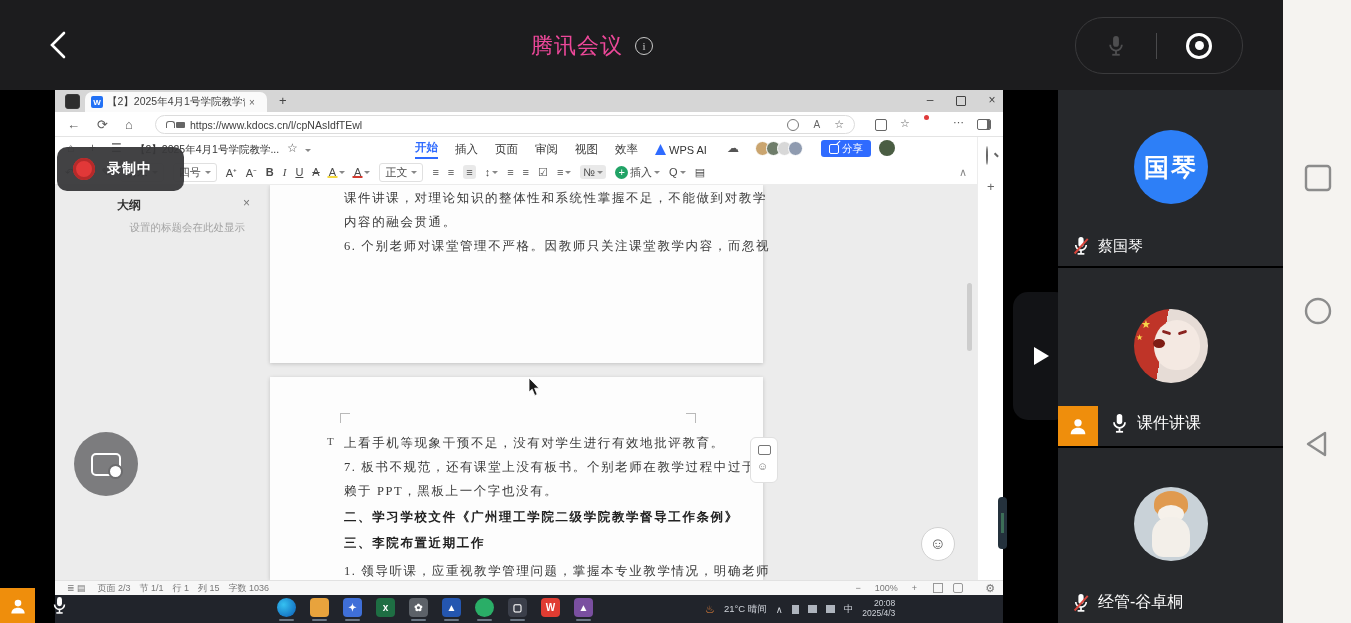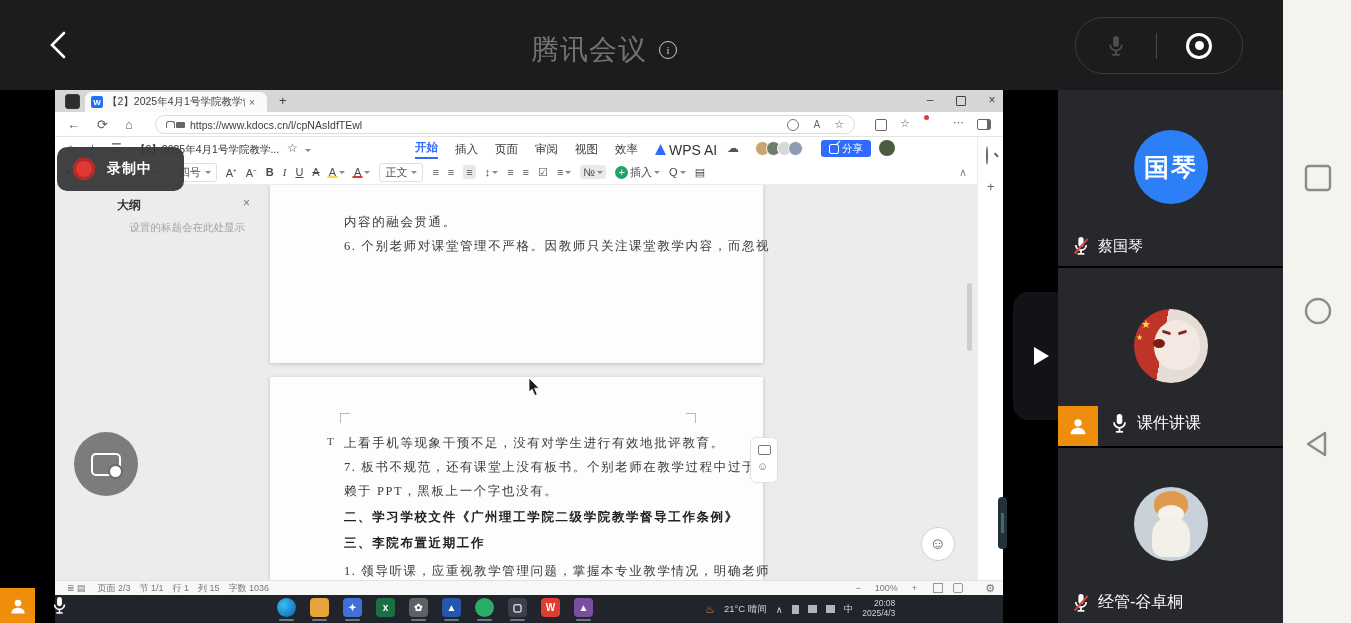--- a/index.html
+++ b/index.html
@@ -2,21 +2,21 @@
 <html><head>
 <meta charset="utf-8">
 <style>
   html,body{margin:0;padding:0;background:#000;}
   #stage{position:relative;width:1351px;height:623px;background:#000;overflow:hidden;
          font-family:"Liberation Sans", sans-serif; -webkit-font-smoothing:antialiased;}
   .abs{position:absolute;}
   .f{display:flex;align-items:center;}
   
   #topbar{left:0;top:0;width:1283px;height:90px;background:#1c1c1e;}
-  #mtitle{color:#737373;font-size:28px;letter-spacing:1px;}
+  #mtitle{color:#ec4899;font-size:22px;letter-spacing:1px;}
   .info-i{width:16px;height:16px;border:1.5px solid #c9c9c9;border-radius:50%;color:#c9c9c9;
           font-size:11px;font-family:"Liberation Serif",serif;display:flex;align-items:center;justify-content:center;}
   #ctrl-pill{left:1075px;top:17px;width:166px;height:55px;border:1px solid #3a3a3c;border-radius:28px;}
   .pill-div{width:1px;height:26px;background:#4a4a4c;}
   .rec-ring{width:20px;height:20px;border:3.5px solid #fff;border-radius:50%;display:flex;align-items:center;justify-content:center;}
   .rec-dot{width:9px;height:9px;background:#fff;border-radius:50%;}
   
   #rail{left:1283px;top:0;width:68px;height:623px;background:#f5f3f0;}
   
   #screen{left:55px;top:90px;width:948px;height:533px;background:#fff;overflow:hidden;}
@@ -193,21 +193,21 @@
       <span class="abs caret" style="left:250px;top:8px"></span>
       <div class="abs f" style="left:360px;top:3px">
         <span class="wtab active">开始</span>
         <span class="wtab">插入</span>
         <span class="wtab">页面</span>
         <span class="wtab">审阅</span>
         <span class="wtab">视图</span>
         <span class="wtab">效率</span>
         <span class="f">
           <span class="ai-logo"></span>
-          <span style="font-size:14px;color:#333">WPS AI</span>
+          <span style="font-size:11px;color:#333">WPS AI</span>
         </span>
       </div>
       <span class="abs wps-ic" style="left:672px;top:4px">☁</span>
       <div class="abs f" style="left:700px;top:4px">
         <span class="stackav" style="background:#caa56f;margin-left:0"></span>
         <span class="stackav" style="background:#6f7d6a"></span>
         <span class="stackav" style="background:#d8d8d8"></span>
         <span class="stackav" style="background:#8f9bb0"></span>
       </div>
       <div class="abs" id="sharebtn" style="left:766px;top:3px">
@@ -287,20 +287,21 @@
 
     <div class="abs" id="docarea">
 
       <div class="abs" style="left:0;top:0;width:215px;height:395px">
         <span class="abs" id="outline-title" style="left:62px;top:12px">大纲</span>
         <span class="abs" style="left:188px;top:11px;font-size:12px;color:#777">×</span>
         <span class="abs" id="outline-hint" style="left:40px;top:36px;width:150px;text-align:right">设置的标题会在此处显示</span>
       </div>
 
       <div class="page" style="top:0;height:178px">
+        <div class="dline" style="top:5px">课件讲课，对理论知识的整体性和系统性掌握不足，不能做到对教学</div>
         <div class="dline" style="top:29px">内容的融会贯通。</div>
         <div class="dline" style="top:53px">6. 个别老师对课堂管理不严格。因教师只关注课堂教学内容，而忽视</div>
       </div>
 
       <div class="page" style="top:192px;height:203px">
         <span class="cornermark" style="left:70px;top:36px"></span>
         <span class="cornermark" style="left:416px;top:36px;transform:scaleX(-1)"></span>
         <div class="dline" style="top:58px">上看手机等现象干预不足，没有对学生进行有效地批评教育。</div>
         <div class="dline" style="top:82px">7. 板书不规范，还有课堂上没有板书。个别老师在教学过程中过于依</div>
         <div class="dline" style="top:106px">赖于 PPT，黑板上一个字也没有。</div>

